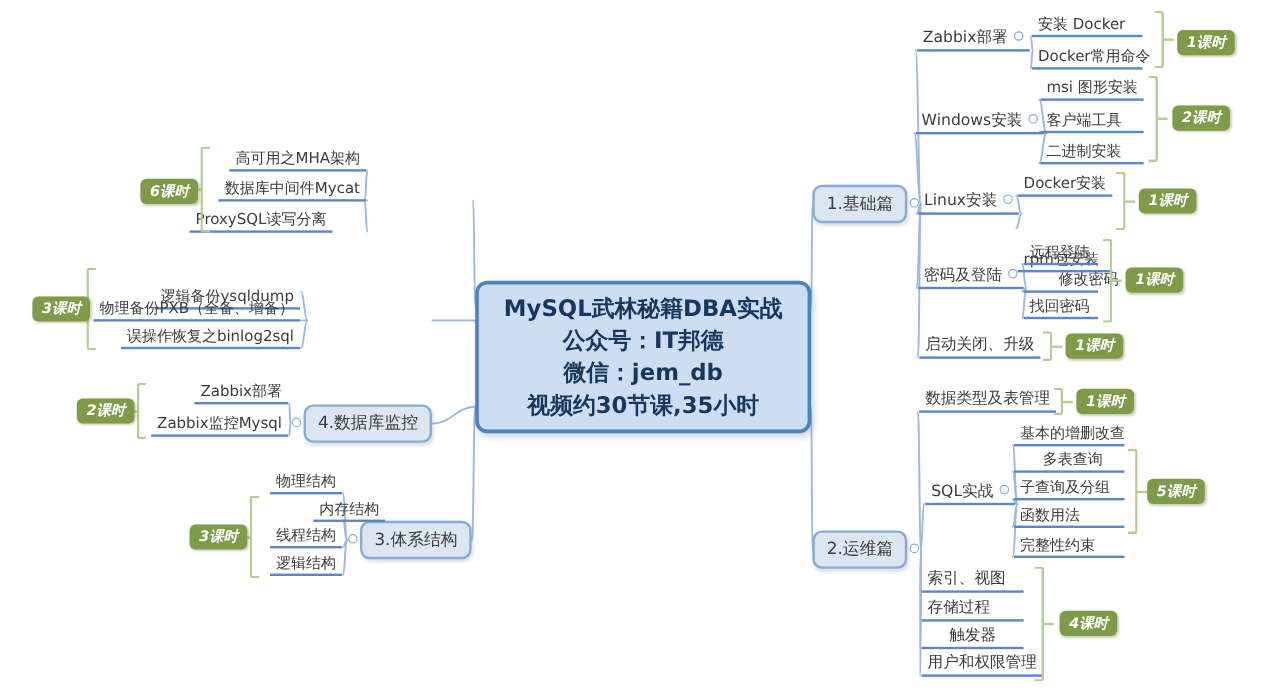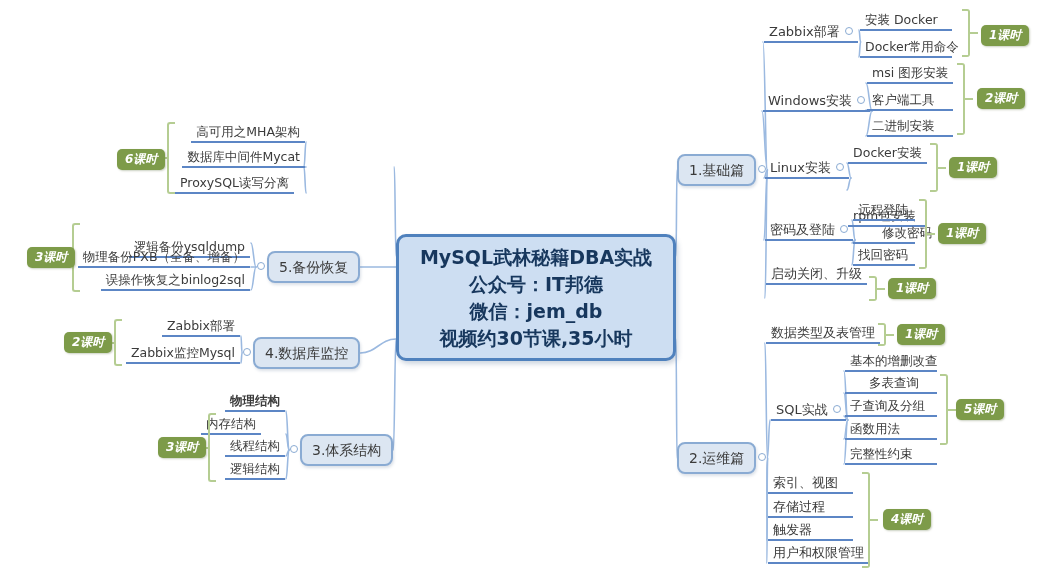--- a/index.html
+++ b/index.html
@@ -135,39 +135,39 @@
   <div id="l-win-2" class="leaf" style="left:867px;top:90px;width:86px;">客户端工具</div>
   <div id="l-win-3" class="leaf" style="left:867px;top:116px;width:86px;">二进制安装</div>
   <div class="bracket br-right" style="left:957px;top:63px;height:72px;">
       <span class="tick"></span>
     </div>
   <div class="badge" style="left:977px;top:88px;">2课时</div>
 
   <div id="t-linux" class="topic" style="left:765px;top:158px;min-width:72px;">
     <span>Linux安装</span><span class="dot"></span>
   </div>
-  <div id="l-linux-1" class="leaf" style="left:848px;top:143px;width:79px;text-align:center;">Docker安装</div>
+  <div id="l-linux-1" class="leaf" style="left:848px;top:143px;width:79px;">Docker安装</div>
   <div id="l-linux-2" class="leaf" style="left:848px;top:170px;width:79px;margin-top:36px;">rpm包安装</div>
   <div class="bracket br-right" style="left:930px;top:143px;height:49px;">
       <span class="tick"></span>
     </div>
   <div class="badge" style="left:949px;top:157px;">1课时</div>
 
   <div id="t-mima" class="topic" style="left:765px;top:220px;min-width:82px;">
     <span>密码及登陆</span><span class="dot"></span>
   </div>
   <div id="l-mima-1" class="leaf" style="left:853px;top:200px;width:62px;">远程登陆</div>
   <div id="l-mima-2" class="leaf" style="left:853px;top:223px;width:62px;padding-left:29px;">修改密码</div>
   <div id="l-mima-3" class="leaf" style="left:853px;top:245px;width:62px;">找回密码</div>
   <div class="bracket br-right" style="left:919px;top:199px;height:70px;">
       <span class="tick"></span>
     </div>
   <div class="badge" style="left:938px;top:223px;">1课时</div>
 
-  <div id="t-qidong" class="topic" style="left:766px;top:264px;min-width:94px;">启动关闭、升级</div>
+  <div id="t-qidong" class="topic" style="left:766px;top:278px;min-width:94px;">启动关闭、升级</div>
   <div class="bracket br-right" style="left:869px;top:276px;height:25px;">
       <span class="tick"></span>
     </div>
   <div class="badge" style="left:888px;top:278px;">1课时</div>
 
   <div id="box-yunwei" class="box" style="left:677px;top:442px;">
     <span>2.运维篇</span>
     <span class="dot-edge dot-right-edge"></span>
   </div>
 
@@ -185,39 +185,35 @@
   <div id="l-sql-3" class="leaf" style="left:845px;top:396px;width:92px;">子查询及分组</div>
   <div id="l-sql-4" class="leaf" style="left:845px;top:419px;width:92px;">函数用法</div>
   <div id="l-sql-5" class="leaf" style="left:845px;top:444px;width:92px;">完整性约束</div>
   <div class="bracket br-right" style="left:940px;top:374px;height:71px;">
       <span class="tick"></span>
     </div>
   <div class="badge" style="left:956px;top:399px;">5课时</div>
 
   <div id="t-suoyin" class="topic" style="left:768px;top:473px;min-width:85px;">索引、视图</div>
   <div id="t-cunchu" class="topic" style="left:768px;top:497px;min-width:85px;">存储过程</div>
-  <div id="t-chufaqi" class="topic" style="left:768px;top:520px;min-width:85px;">触发器</div>
+  <div id="t-chufaqi" class="topic" style="left:768px;top:520px;min-width:85px;text-align:center;">触发器</div>
   <div id="t-yonghu" class="topic" style="left:768px;top:543px;min-width:85px;">用户和权限管理</div>
   <div class="bracket br-right" style="left:862px;top:472px;height:96px;">
       <span class="tick"></span>
     </div>
   <div class="badge" style="left:883px;top:509px;">4课时</div>
 
   <div id="l-gky-1" class="leaf center" style="right:747px;top:122px;">高可用之MHA架构</div>
   <div id="l-gky-2" class="leaf center" style="right:747px;top:147px;">数据库中间件Mycat</div>
-  <div id="l-gky-3" class="leaf center" style="right:758px;top:173px;">ProxySQL读写分离</div>
+  <div id="l-gky-3" class="leaf center" style="right:775px;top:173px;">ProxySQL读写分离</div>
   <div class="bracket br-left" style="left:167px;top:122px;height:72px;">
       <span class="tick"></span>
     </div>
   <div class="badge" style="left:117px;top:149px;">6课时</div>
 
-  <div id="box-beifen" class="box" style="left:267px;top:251px;">
-    <span class="dot-edge dot-left-edge"></span>
-    <span>5.备份恢复</span>
-  </div>
   <div id="l-bf-1" class="leaf center" style="right:802px;top:237px;">逻辑备份ysqldump</div>
   <div id="l-bf-2" class="leaf center" style="right:802px;top:247px;">物理备份PXB（全备、增备）</div>
   <div id="l-bf-3" class="leaf center" style="right:802px;top:270px;">误操作恢复之binlog2sql</div>
   <div class="bracket br-left" style="left:72px;top:223px;height:69px;">
       <span class="tick"></span>
     </div>
   <div class="badge" style="left:27px;top:247px;">3课时</div>
 
   <div id="box-jiankong" class="box" style="left:253px;top:337px;">
     <span class="dot-edge dot-left-edge"></span>
@@ -227,21 +223,21 @@
   <div id="l-jk-2" class="leaf center" style="right:812px;top:343px;">Zabbix监控Mysql</div>
   <div class="bracket br-left" style="left:114px;top:319px;height:47px;">
       <span class="tick"></span>
     </div>
   <div class="badge" style="left:64px;top:332px;">2课时</div>
 
   <div id="box-tixi" class="box" style="left:300px;top:434px;">
     <span class="dot-edge dot-left-edge"></span>
     <span>3.体系结构</span>
   </div>
-  <div id="l-tx-1" class="leaf center" style="right:767px;top:391px;font-weight:bold;">物理结构</div>
-  <div id="l-tx-2" class="leaf center" style="right:791px;top:414px;">内存结构</div>
+  <div id="l-tx-1" class="leaf center" style="right:767px;top:391px;">物理结构</div>
+  <div id="l-tx-2" class="leaf center" style="right:731px;top:414px;">内存结构</div>
   <div id="l-tx-3" class="leaf center" style="right:767px;top:436px;">线程结构</div>
   <div id="l-tx-4" class="leaf center" style="right:767px;top:459px;">逻辑结构</div>
   <div class="bracket br-left" style="left:208px;top:413px;height:69px;">
       <span class="tick"></span>
     </div>
   <div class="badge" style="left:158px;top:437px;">3课时</div>
 </div>
 
 </body></html>

